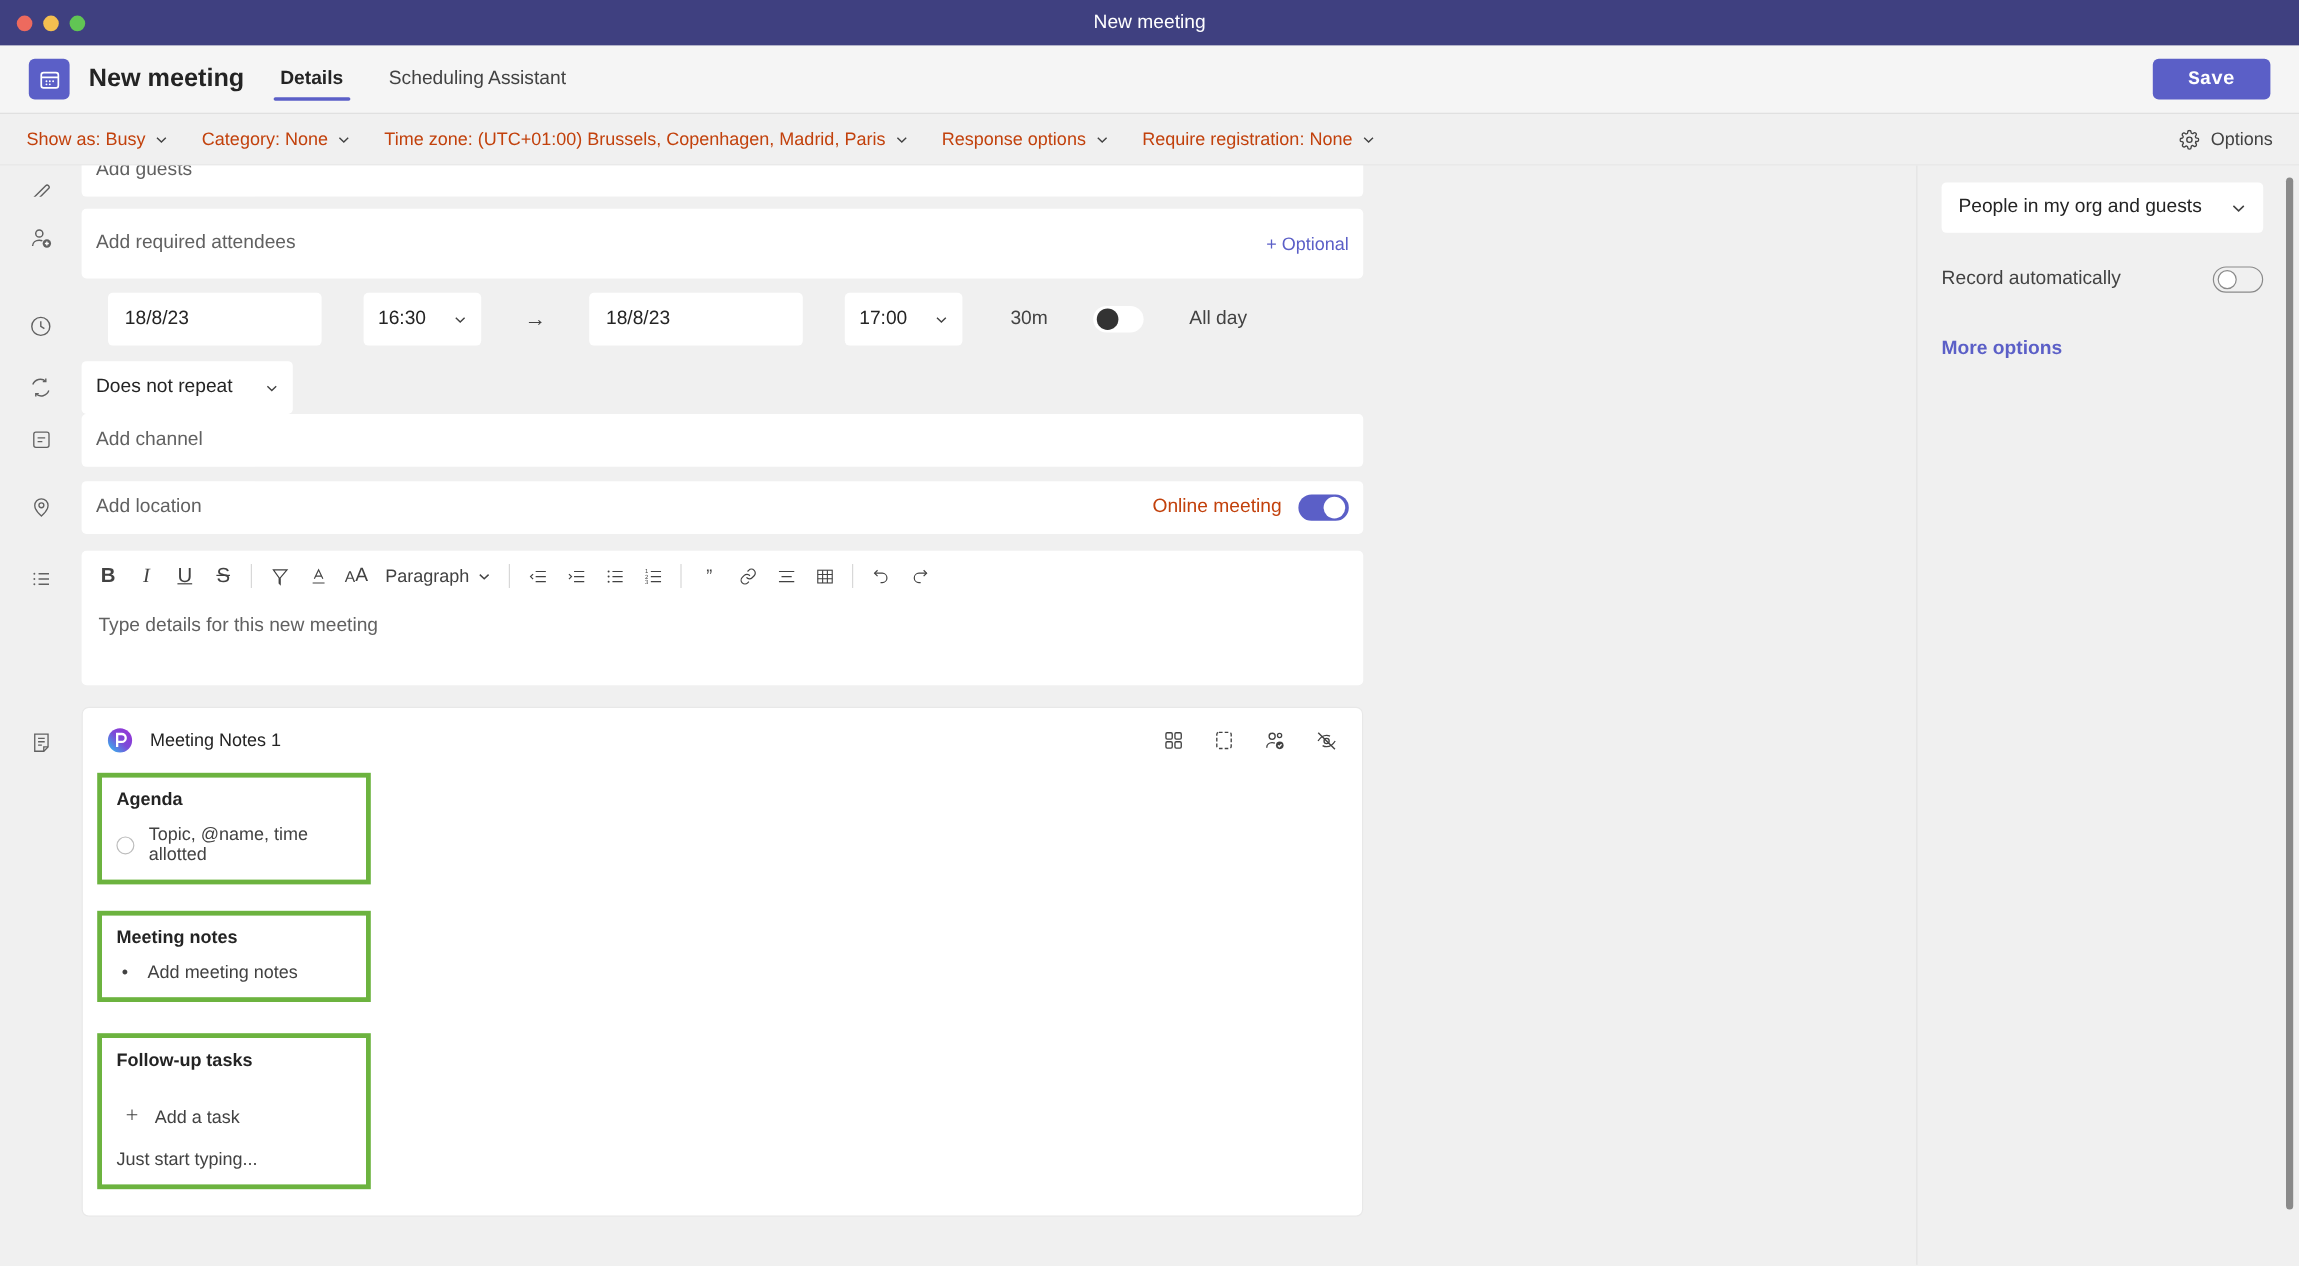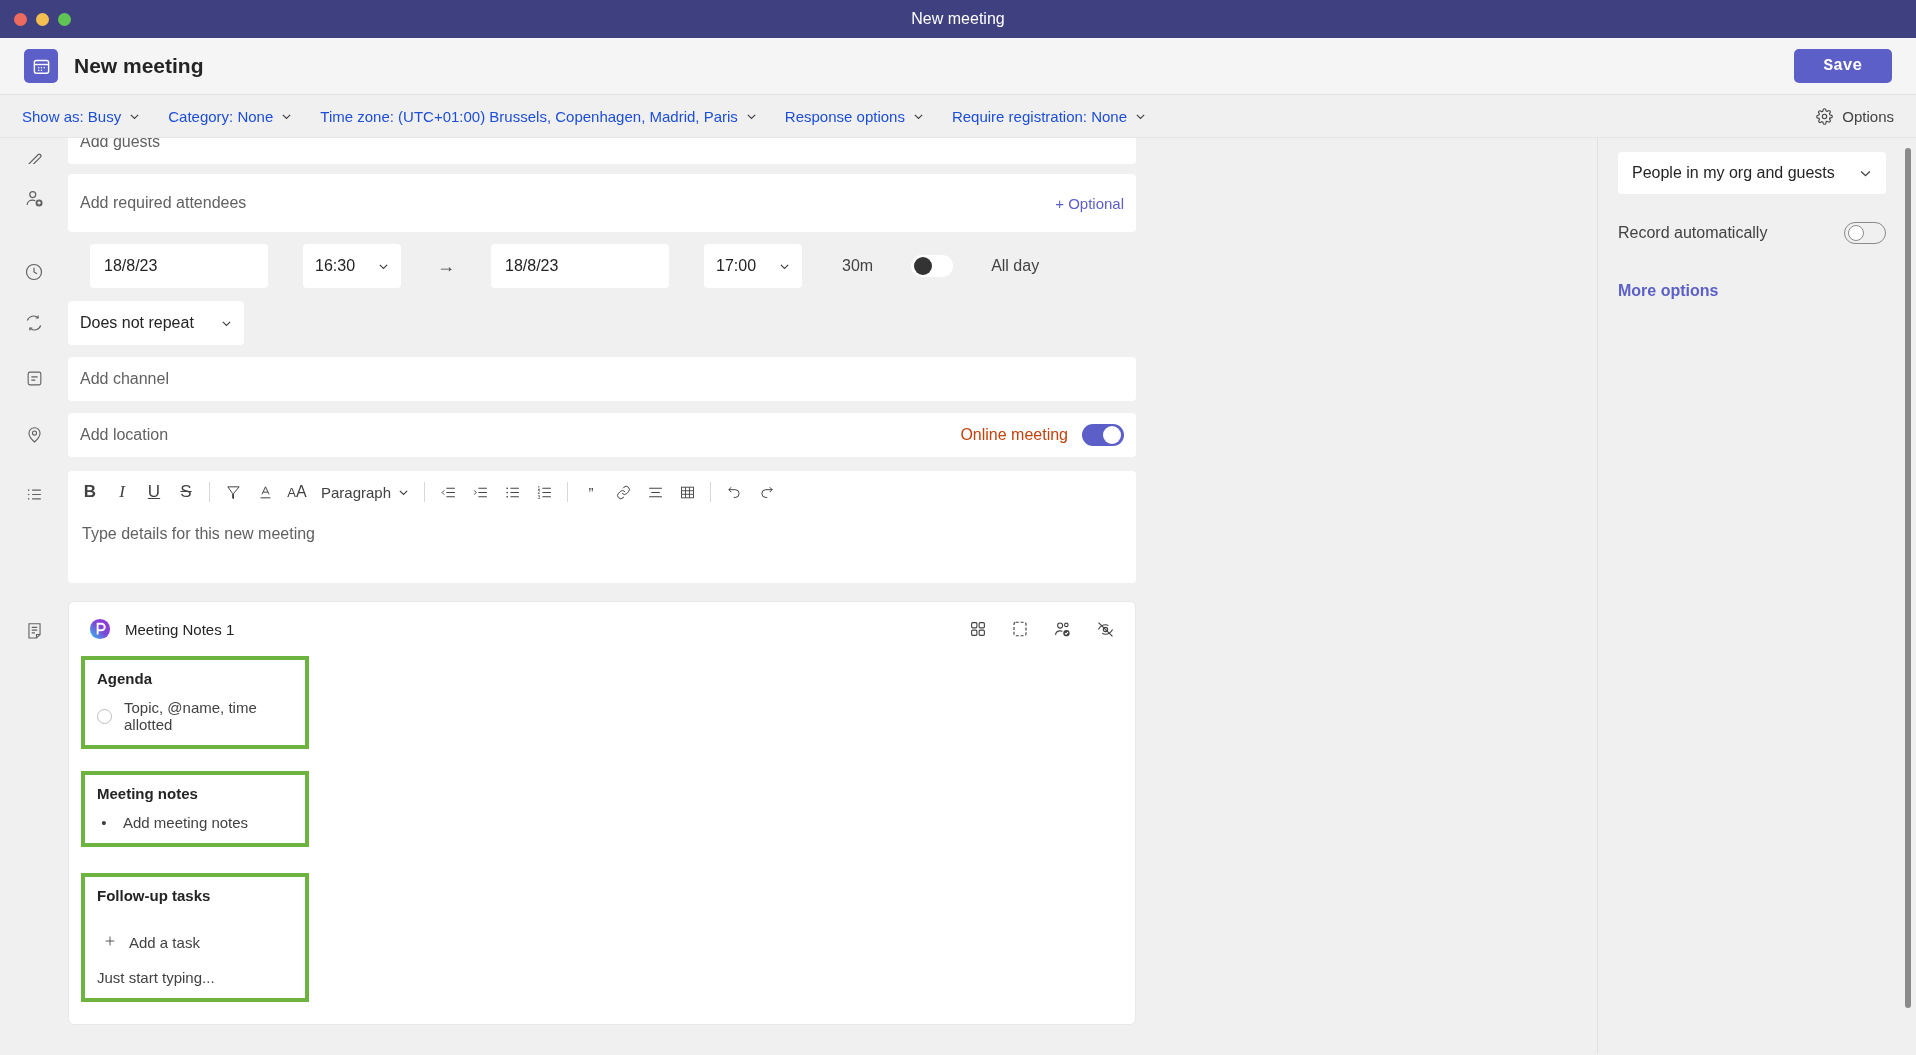--- a/index.html
+++ b/index.html
@@ -57,21 +57,21 @@
   }
 
   
   .optbar {
     height: 44px; background: #f0f0f0; border-top: 1px solid #e0e0e0;
     display: flex; align-items: center; padding: 0 22px; position: relative;
     border-bottom: 1px solid #e5e5e5;
   }
   .optitem {
     display: flex; align-items: center; gap: 8px;
-    font-size: 15px; color: #1d4ed8; margin-right: 28px; cursor: pointer;
+    font-size: 15px; color: #c2410c; margin-right: 28px; cursor: pointer;
     white-space: nowrap;
   }
   .chev { width: 11px; height: 11px; flex: none; }
   .options-right {
     position: absolute; right: 22px; display: flex; align-items: center;
     gap: 9px; font-size: 15px; color: #424242; cursor: pointer;
   }
 
   
   .body { display: flex; height: calc(1055px - 38px - 56px - 45px); }
@@ -130,21 +130,21 @@
   .toggle.off-light .knob { background: #fff; border: 1px solid #8a8a8a;
     width: 16px; height: 16px; top: 2px; left: 3px; }
 
   .repeat-row { margin-top: 13px; }
   .repeat-box {
     background: #fff; border-radius: 4px; height: 44px; width: 176px;
     display: flex; align-items: center; justify-content: space-between;
     padding: 0 12px; font-size: 16px; color: #242424;
   }
 
-  .channel-row { margin-top: 12px; }
+  .channel-row { }
   .location-row { margin-top: 12px; }
   .location-row .field { justify-content: space-between; }
   .online-wrap { display: flex; align-items: center; gap: 14px;
     font-size: 16px; color: #c2410c; }
 
   
   .editor-row { margin-top: 14px; }
   .editor {
     width: 1068px; background: #fff; border-radius: 4px; min-height: 112px;
   }
@@ -234,20 +234,28 @@
       <rect x="3" y="4.5" width="18" height="16" rx="2.5"></rect>
       <line x1="3" y1="9.5" x2="21" y2="9.5"></line>
       <circle cx="8.5" cy="13.5" r="1" fill="#fff" stroke="none"></circle>
       <circle cx="12" cy="13.5" r="1" fill="#fff" stroke="none"></circle>
       <circle cx="15.5" cy="13.5" r="1" fill="#fff" stroke="none"></circle>
       <circle cx="8.5" cy="16.8" r="1" fill="#fff" stroke="none"></circle>
       <circle cx="12" cy="16.8" r="1" fill="#fff" stroke="none"></circle>
     </svg>
   </div>
   <div class="app-title">New meeting</div>
+  <div class="htabs">
+    <div class="htab active">
+      <span>Details</span>
+    </div>
+    <div class="htab">
+      <span>Scheduling Assistant</span>
+    </div>
+  </div>
   <button class="save-btn">Save</button>
 </div>
 
 <div class="optbar">
   <div class="optitem">
     <span>Show as: Busy</span>
     <svg class="chev" viewBox="0 0 12 12" fill="none" stroke="#424242" stroke-width="1.3">
         <path d="M2 4.2 L6 8 L10 4.2"></path>
       </svg>
   </div>

